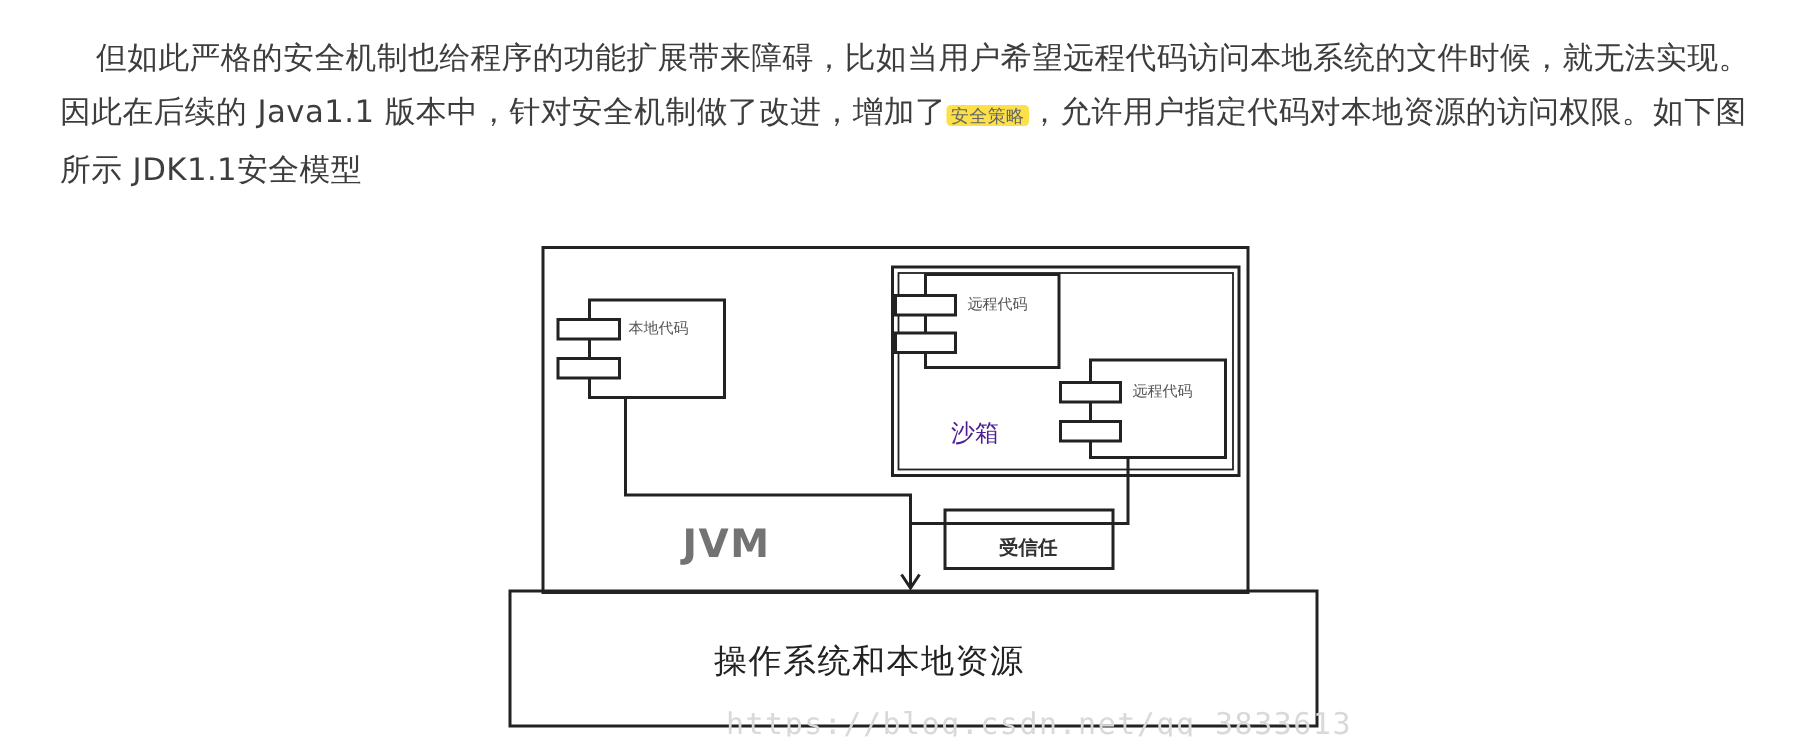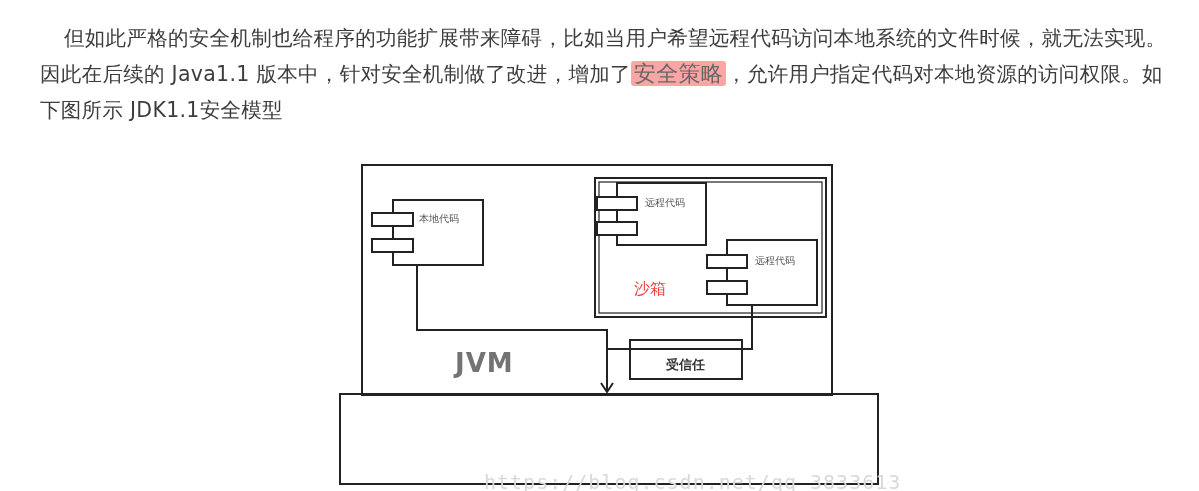--- a/index.html
+++ b/index.html
@@ -1,27 +1,27 @@
 <!DOCTYPE html>
 <html><head>
 <meta charset="utf-8">
 <style>
   html, body { margin: 0; padding: 0; background: #ffffff; }
   body { width: 1199px; height: 491px; position: relative; overflow: hidden;
          font-family: "DejaVu Sans", "Liberation Sans", sans-serif; color: #333333; }
   .para { position: absolute; left: 40px; top: 20px; width: 1140px;
           font-size: 20.5px; line-height: 36px; color: #3d3d3d; letter-spacing: 0.3px; }
   .para .indent { display: inline-block; width: 24px; }
-  .code-inline { background: #fca5a5; border-radius: 3px; padding: 0 3px;
-                 font-family: "DejaVu Serif", "Liberation Serif", serif; color: #666; font-size: 22px; }
+  .code-inline { background: #fde047; border-radius: 3px; padding: 0 3px;
+                 font-family: "DejaVu Serif", "Liberation Serif", serif; color: #666; font-size: 12px; }
   .figure { position: absolute; left: 0; top: 0; width: 1199px; height: 491px; pointer-events: none; }
   .figure svg { position: absolute; left: 0; top: 0; }
   .fig-label { position: absolute; white-space: nowrap; pointer-events: auto; }
   .small-label { font-size: 10px; color: #555; font-family: Liberation Serif, serif; }
-  .sandbox-label { font-size: 16px; color: #ef4444; font-family: "DejaVu Serif", serif; }
+  .sandbox-label { font-size: 16px; color: #4c1d95; font-family: "DejaVu Serif", serif; }
   .jvm-label { font-size: 26px; font-weight: bold; color: #737373; font-family: "DejaVu Sans", sans-serif; letter-spacing: 1px; }
   .trusted-label { font-size: 13px; font-weight: bold; color: #333; font-family: "DejaVu Serif", serif; text-align: right; }
   .os-label { font-size: 22px; color: #222; font-family: "DejaVu Serif", "Liberation Serif", serif; letter-spacing: 1px; }
   .watermark { font-size: 20px; color: #d9d9d9; font-family: "DejaVu Sans Mono", monospace; letter-spacing: 1px; }
 </style>
 </head>
 <body>
 
 <div class="para"><span class="indent"></span><span>但如此严格的安全机制也给程序的功能扩展带来障碍，比如当用户希望远程代码访问本地系统的文件时候，就无法实现。因此在后续的 Java1.1 版本中，针对安全机制做了改进，增加了</span><code class="code-inline">安全策略</code><span>，允许用户指定代码对本地资源的访问权限。如下图所示 JDK1.1安全模型</span></div>
 
@@ -56,14 +56,15 @@
       <rect x="340" y="394" width="538" height="90"></rect>
     </g>
   </svg>
 
   <span class="fig-label small-label" style="left:419px; top:212px;">本地代码</span>
   <span class="fig-label small-label" style="left:645px; top:196px;">远程代码</span>
   <span class="fig-label small-label" style="left:755px; top:254px;">远程代码</span>
   <span class="fig-label sandbox-label" style="left:634px; top:279px;">沙箱</span>
   <span class="fig-label jvm-label" style="left:455px; top:348px;">JVM</span>
   <span class="fig-label trusted-label" style="left:666px; top:356px;">受信任</span>
+  <span class="fig-label os-label" style="left:476px; top:426px;">操作系统和本地资源</span>
   <span class="fig-label watermark" style="left:484px; top:470px;">https://blog.csdn.net/qq_3833613</span>
 </div>
 
 </body></html>

